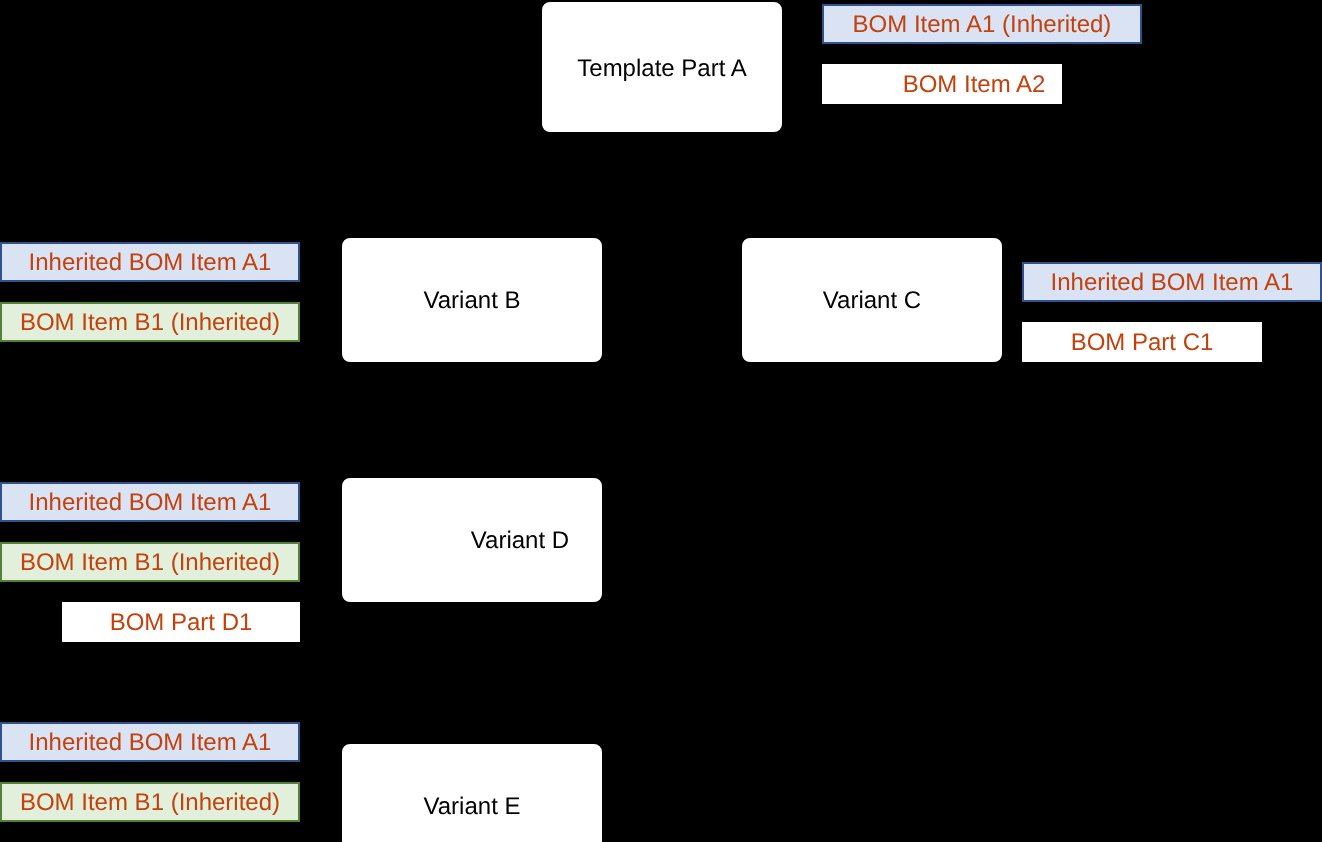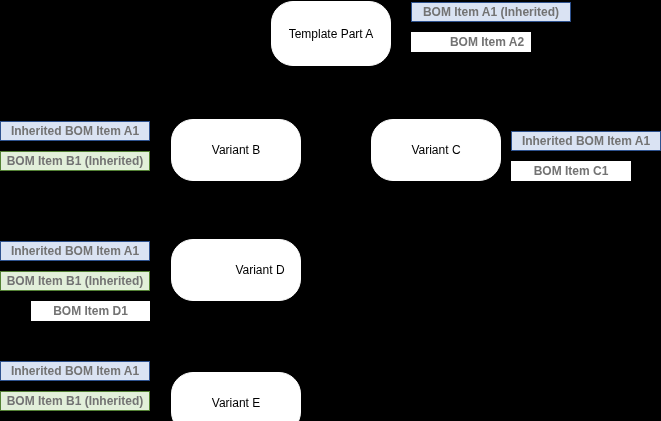--- a/index.html
+++ b/index.html
@@ -29,33 +29,32 @@
     display: flex;
     align-items: center;
     justify-content: center;
     text-align: center;
     white-space: nowrap;
   }
   
   .part-node {
     background: #ffffff;
     border: 1px solid #ffffff;
-    border-radius: 22px;
+    border-radius: 4px;
     color: #000000;
     font-size: 12px;
     line-height: 14px;
   }
   
   .bom-box {
     font-size: 12px;
     line-height: 14px;
     border-width: 1px;
     border-style: solid;
-    color: #737373;
-    font-weight: bold;
+    color: #c2410c;
   }
   .bom-inherited-blue {
     background: #dae3f3;
     border-color: #2e528f;
   }
   .bom-inherited-green {
     background: #e2efda;
     border-color: #548235;
   }
   .bom-plain {
@@ -102,33 +101,33 @@
 
   <div class="node bom-box bom-inherited-green" style="left:0px; top:151px; width:150px; height:20px;">
     <span>BOM Item B1 (Inherited)</span>
   </div>
 
   <div class="node bom-box bom-inherited-blue" style="left:511px; top:131px; width:150px; height:20px;">
     <span>Inherited BOM Item A1</span>
   </div>
 
   <div class="node bom-box bom-plain" style="left:511px; top:161px; width:120px; height:20px;">
-    <span>BOM Item C1</span>
+    <span>BOM Part C1</span>
   </div>
 
   <div class="node bom-box bom-inherited-blue" style="left:0px; top:241px; width:150px; height:20px;">
     <span>Inherited BOM Item A1</span>
   </div>
 
   <div class="node bom-box bom-inherited-green" style="left:0px; top:271px; width:150px; height:20px;">
     <span>BOM Item B1 (Inherited)</span>
   </div>
 
   <div class="node bom-box bom-plain" style="left:31px; top:301px; width:119px; height:20px;">
-    <span>BOM Item D1</span>
+    <span>BOM Part D1</span>
   </div>
 
   <div class="node bom-box bom-inherited-blue" style="left:0px; top:361px; width:150px; height:20px;">
     <span>Inherited BOM Item A1</span>
   </div>
 
   <div class="node bom-box bom-inherited-green" style="left:0px; top:391px; width:150px; height:20px;">
     <span>BOM Item B1 (Inherited)</span>
   </div>
 

